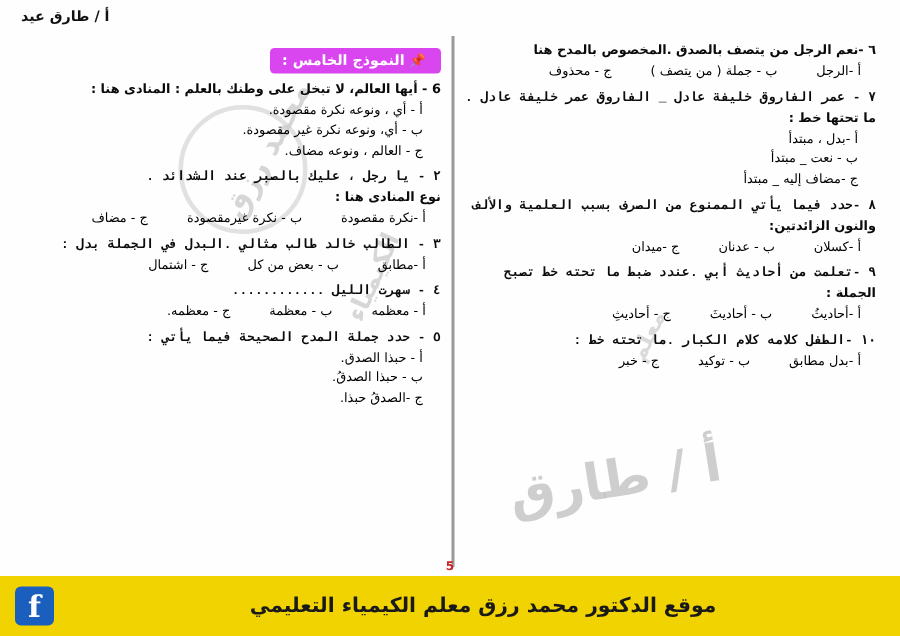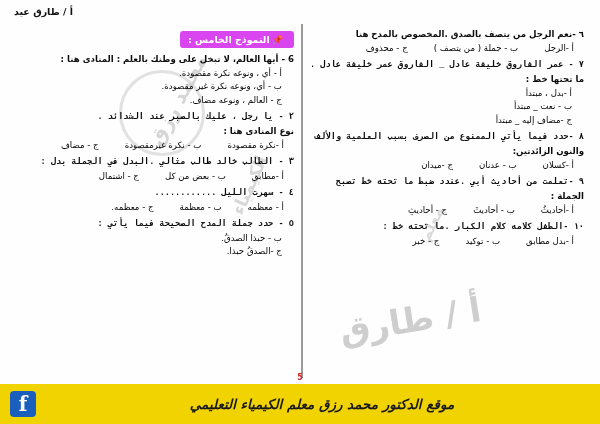--- a/index.html
+++ b/index.html
@@ -155,21 +155,20 @@
     direction: rtl;
   }
   .footer-site {
     flex: 1;
     text-align: center;
     font-size: 13.5px;
     font-weight: bold;
     color: #1a1a1a;
     direction: rtl;
     letter-spacing: -0.2px;
-    font-style: italic;
   }
   .footer-brand {
     display: flex;
     align-items: center;
     gap: 6px;
     padding: 0 8px 0 10px;
     direction: ltr;
   }
   .fb-icon {
     width: 26px; height: 26px;
@@ -290,20 +289,21 @@
 
       <div class="line q sp">٤ - سهرت الليل ............</div>
       <div class="opts">
         <span>أ - معظمه</span>
         <span>ب - معظمة</span>
         <span>ج - معظمه.</span>
       </div>
 
       <div class="line q sp">٥ - حدد جملة المدح الصحيحة فيما يأتي :</div>
       <div class="opt-stack">
+        <div class="opt-item">أ - حبذا الصدق.</div>
         <div class="opt-item">ب - حبذا الصدقُ.</div>
         <div class="opt-item">ج -الصدقُ حبذا.</div>
       </div>
 
     </div>
   </div>
 
   <div class="page-num">5</div>
 
   <div class="footer">

